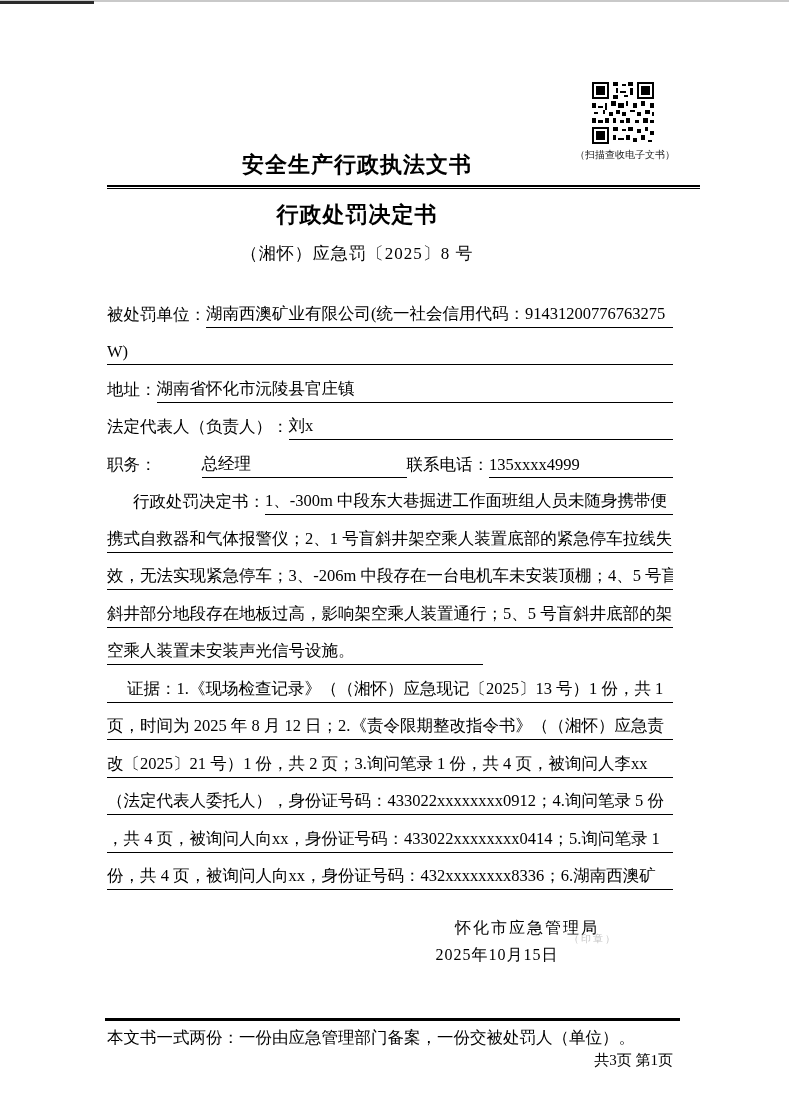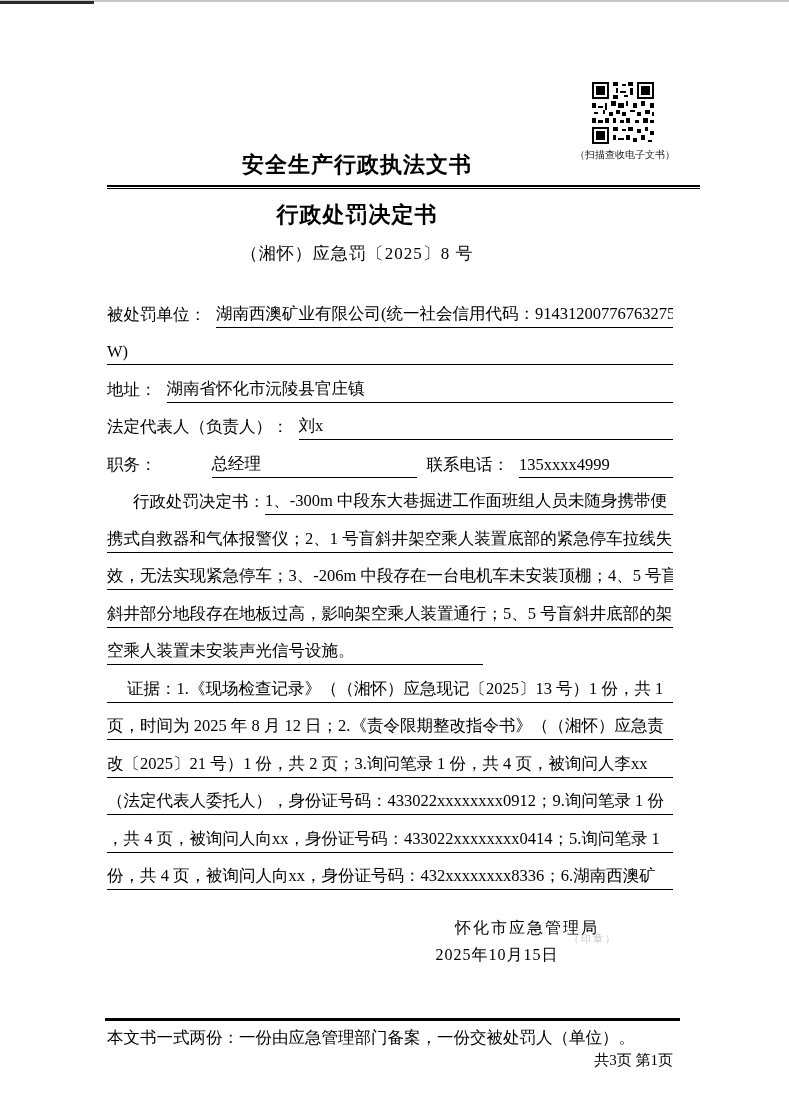--- a/index.html
+++ b/index.html
@@ -24,21 +24,21 @@
 
   .content { position:absolute; top:0; left:107px; width:566px; }
 
   .headings { width:500px; text-align:center; }
   .doc-category { margin-top:150px; font-size:22px; font-weight:bold; letter-spacing:1px; }
   .head-rule { width:593px; height:4px; margin-top:5px;
                border-top:2.5px solid #000; border-bottom:1.5px solid #000; }
   .doc-title { margin-top:11px; font-size:22px; font-weight:bold; letter-spacing:1px; }
   .doc-number { margin-top:12px; font-size:17px; letter-spacing:1px; }
 
-  .field-row { display:flex; align-items:flex-end; height:37.5px; overflow:hidden; white-space:nowrap;gap:10px; }
+  .field-row { display:flex; align-items:flex-end; height:37.5px; overflow:hidden; white-space:nowrap; }
   .first-field { margin-top:25px; }
   .lbl { padding-bottom:2px; }
   .u { border-bottom:1.5px solid #000; padding-bottom:2px; }
   .fill { flex:1 1 auto; min-width:0; }
   .w218 { width:205px;margin-left:45px; }
 
   .pline { display:flex; align-items:flex-end; height:37.5px; overflow:hidden; white-space:nowrap; }
   .indent { margin-left:26px; }
   .short-u { flex:0 0 auto; width:376px; }
   .evi-first { text-indent:20px; }
@@ -179,21 +179,21 @@
     <div class="pline">
       <span class="u fill evi-first">证据：1.《现场检查记录》（（湘怀）应急现记〔2025〕13 号）1 份，共 1</span>
     </div>
     <div class="pline">
       <span class="u fill">页，时间为 2025 年 8 月 12 日；2.《责令限期整改指令书》（（湘怀）应急责</span>
     </div>
     <div class="pline">
       <span class="u fill">改〔2025〕21 号）1 份，共 2 页；3.询问笔录 1 份，共 4 页，被询问人李xx</span>
     </div>
     <div class="pline">
-      <span class="u fill">（法定代表人委托人），身份证号码：433022xxxxxxxx0912；9.询问笔录 1 份</span>
+      <span class="u fill">（法定代表人委托人），身份证号码：433022xxxxxxxx0912；4.询问笔录 5 份</span>
     </div>
     <div class="pline">
       <span class="u fill">，共 4 页，被询问人向xx，身份证号码：433022xxxxxxxx0414；5.询问笔录 1</span>
     </div>
     <div class="pline">
       <span class="u fill">份，共 4 页，被询问人向xx，身份证号码：432xxxxxxxx8336；6.湖南西澳矿</span>
     </div>
 
     <div class="sign-block">
       <div class="sign-seal">（印章）</div>

